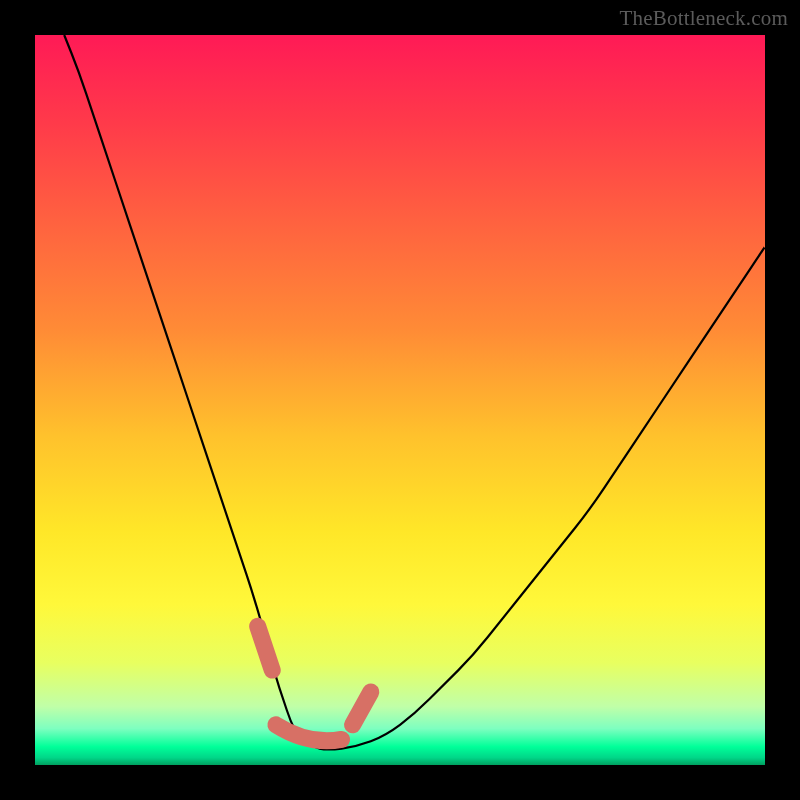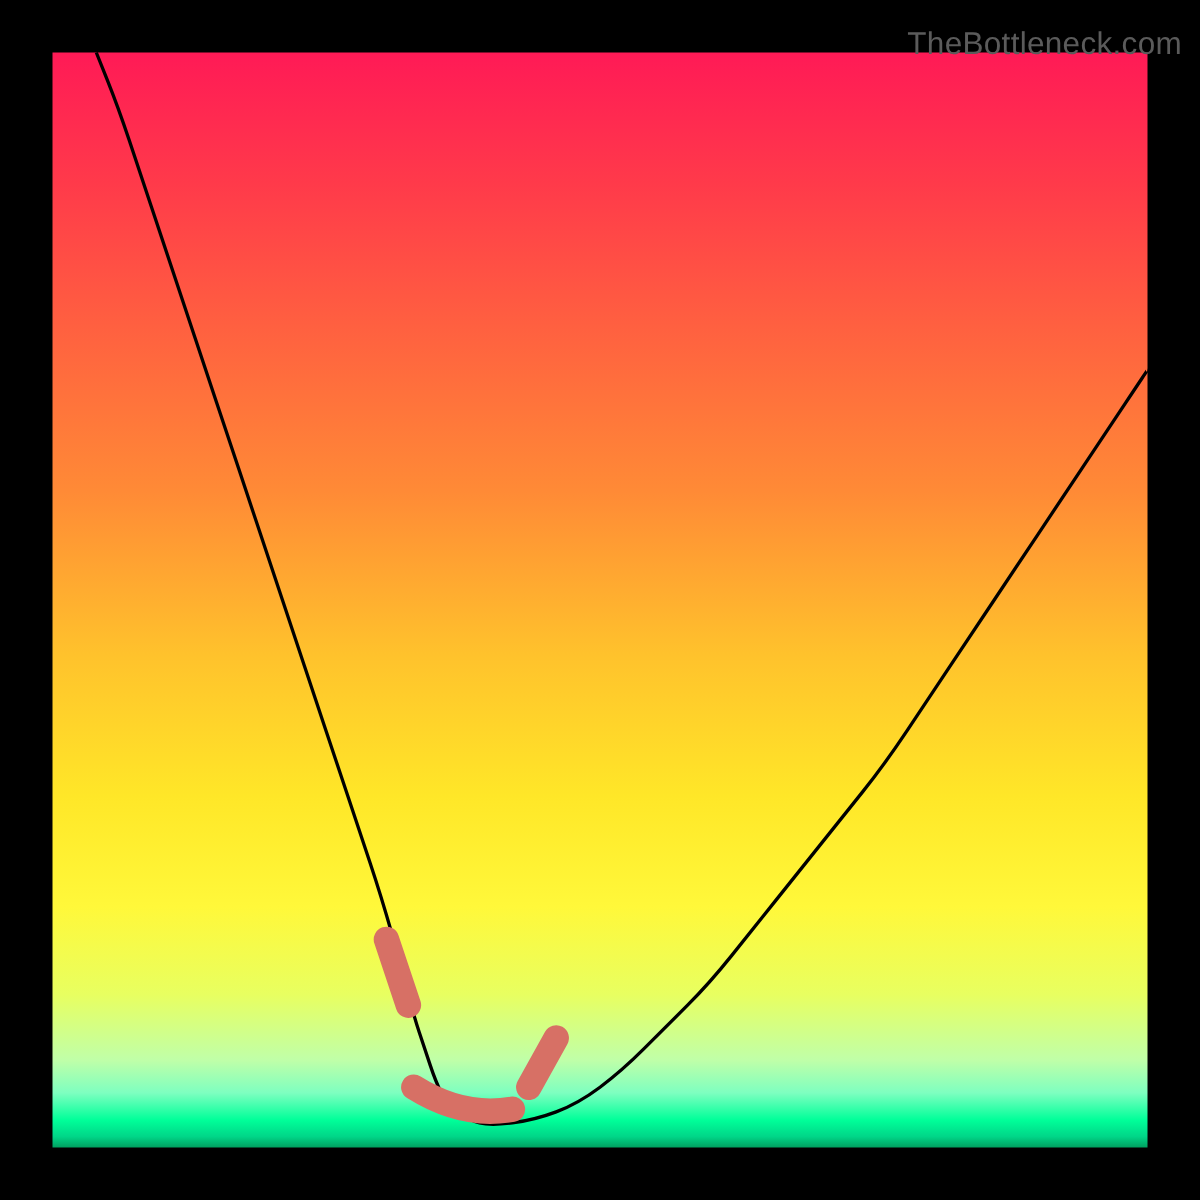--- a/index.html
+++ b/index.html
@@ -37,25 +37,24 @@
       #7effc0 95%,
       #00ff99 97.5%,
       #00d688 99%,
       #00a060 100%
     );
   }
   .watermark {
     position: absolute;
     top: 6px;
     right: 12px;
-    font-family: Liberation Sans, sans-serif;
+    font-family: Liberation Serif, serif;
     font-size: 21px;
     color: #5b5b5b;
     letter-spacing: 0.2px;
-    margin-top: 12px;
   }
   svg.overlay {
     position: absolute;
     left: 0;
     top: 0;
     width: 730px;
     height: 730px;
     overflow: visible;
   }
 </style>

